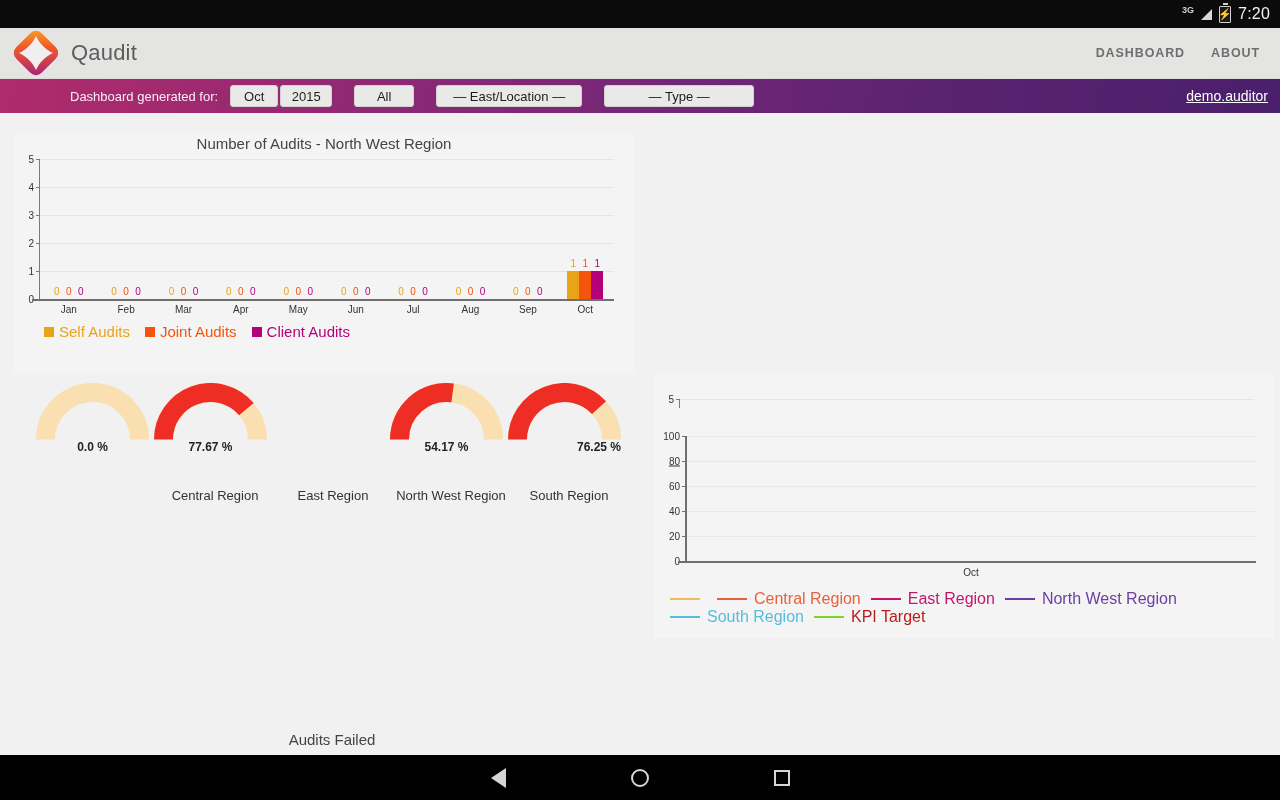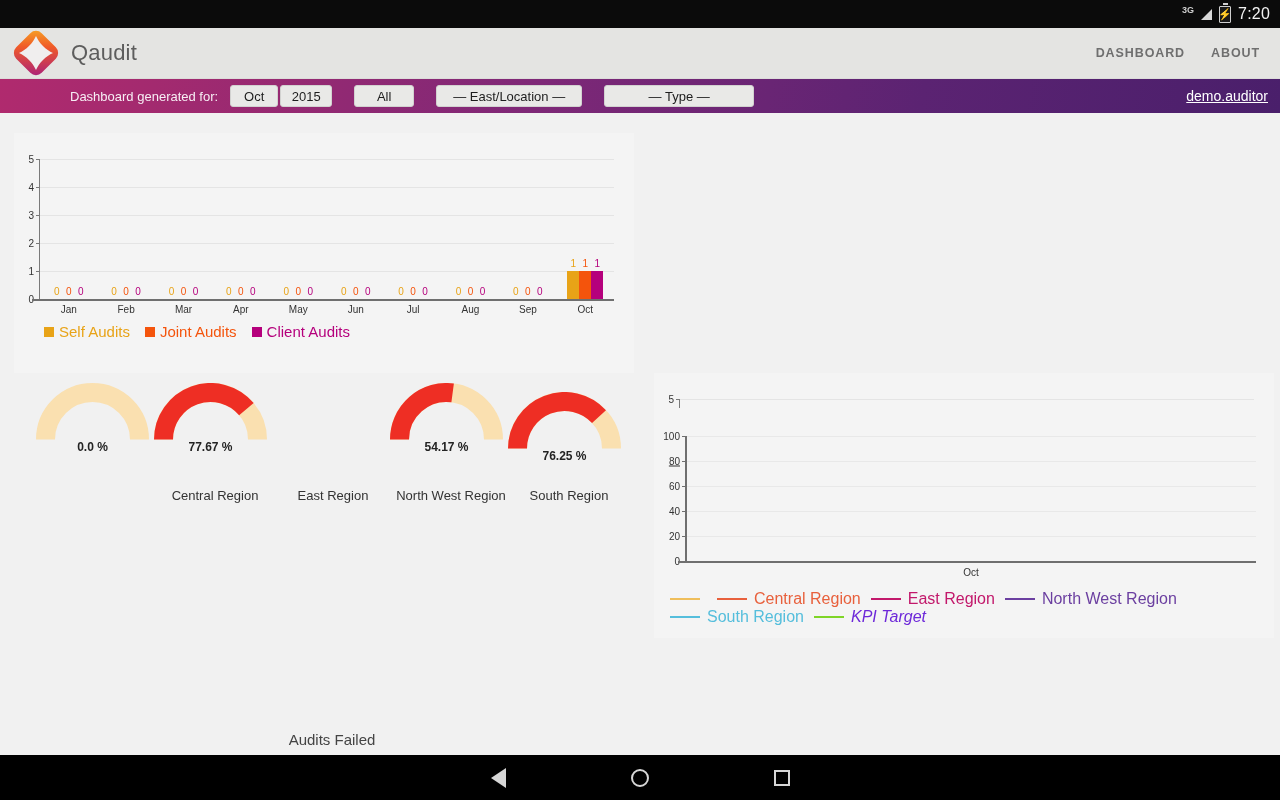--- a/index.html
+++ b/index.html
@@ -181,20 +181,21 @@
     </span>
     <span class="pill pill-all">All</span>
     <span class="pill pill-city">— East/Location —</span>
     <span class="pill pill-type">— Type —</span>
     <span class="user-link">demo.auditor</span>
   </div>
 
   <div class="board">
 
     <div class="panel barchart" style="left:14px; top:20px; width:620px; height:240px;">
+      <div class="chart-title" style="padding-top:2px;">Number of Audits - North West Region</div>
       <div class="bc-plot" id="nw-plot" style="left:26px; top:26px; width:574px; height:140px;">
           <div class="bc-ytick" style="top: 140px; left: -20px;">0</div>
           <div class="bc-tickmark" style="position: absolute; width: 4px; height: 1px; background: rgb(122, 122, 122); left: -4px; top: 140px;"></div>
           <div class="bc-gridline" style="top: 112px;"></div>
           <div class="bc-ytick" style="top: 112px; left: -20px;">1</div>
           <div class="bc-tickmark" style="position: absolute; width: 4px; height: 1px; background: rgb(122, 122, 122); left: -4px; top: 112px;"></div>
           <div class="bc-gridline" style="top: 84px;"></div>
           <div class="bc-ytick" style="top: 84px; left: -20px;">2</div>
           <div class="bc-tickmark" style="position: absolute; width: 4px; height: 1px; background: rgb(122, 122, 122); left: -4px; top: 84px;"></div>
           <div class="bc-gridline" style="top: 56px;"></div>
@@ -508,21 +509,21 @@
             <path d="M 9.5 56.5 A 47 47 0 0 1 103.5 56.5" fill="none" stroke="#FAE0B0" stroke-width="19"></path>
           </svg><div class="gauge-val" style="width: 113px;">0.0 %</div></div>
         <div class="gauge" style="left: 140px; top: 0px; width: 108px;"><svg width="113" height="58.5" viewBox="0 0 113 58.5">
             <path d="M 9.5 56.5 A 47 47 0 0 1 103.5 56.5" fill="none" stroke="#FAE0B0" stroke-width="19"></path>
             <path d="M 9.5 56.5 A 47 47 0 0 1 92.40 26.17" fill="none" stroke="#EE2E24" stroke-width="19"></path>
           </svg><div class="gauge-val" style="width: 113px;">77.67 %</div></div>
         <div class="gauge" style="left: 376px; top: 0px; width: 108px;"><svg width="113" height="58.5" viewBox="0 0 113 58.5">
             <path d="M 9.5 56.5 A 47 47 0 0 1 103.5 56.5" fill="none" stroke="#FAE0B0" stroke-width="19"></path>
             <path d="M 9.5 56.5 A 47 47 0 0 1 62.64 9.90" fill="none" stroke="#EE2E24" stroke-width="19"></path>
           </svg><div class="gauge-val" style="width: 113px;">54.17 %</div></div>
-        <div class="gauge" style="left: 494px; top: 9px; width: 108px;"><svg width="113" height="58.5" viewBox="0 0 113 58.5">
+        <div class="gauge" style="left: 494px; top: 0px; width: 108px; text-align: right;"><svg width="113" height="58.5" viewBox="0 0 113 58.5">
             <path d="M 9.5 56.5 A 47 47 0 0 1 103.5 56.5" fill="none" stroke="#FAE0B0" stroke-width="19"></path>
             <path d="M 9.5 56.5 A 47 47 0 0 1 91.01 24.60" fill="none" stroke="#EE2E24" stroke-width="19"></path>
           </svg><div class="gauge-val" style="width: 113px;">76.25 %</div></div>
       </div>
     <div class="gauge-labels" id="gauge-labels" style="left:14px; top:375px; width:620px;">
         <div style="position: absolute; left: 135px; width: 132px; text-align: center;">Central Region</div>
         <div style="position: absolute; left: 253px; width: 132px; text-align: center;">East Region</div>
         <div style="position: absolute; left: 371px; width: 132px; text-align: center;">North West Region</div>
         <div style="position: absolute; left: 489px; width: 132px; text-align: center;">South Region</div>
       </div>
@@ -566,21 +567,21 @@
           <span class="lc-leg-item">
             <span class="lc-line" style="background: rgb(107, 63, 160);"></span>
             <span style="color: rgb(107, 63, 160);">North West Region</span>
           </span>
           <span class="lc-leg-item">
             <span class="lc-line" style="background: rgb(85, 190, 220);"></span>
             <span style="color: rgb(85, 190, 220);">South Region</span>
           </span>
           <span class="lc-leg-item">
             <span class="lc-line" style="background: rgb(127, 213, 39);"></span>
-            <span style="color: #6d28d9; font-style: italic;">KPI Target</span>
+            <span style="color: #b91c1c;">KPI Target</span>
           </span>
         </div>
     </div>
 
     <div class="bottom-title" style="left:232px; top:618px; width:200px;">Audits Failed</div>
 
   </div>
 </div>
 
 <div class="navbtns">

